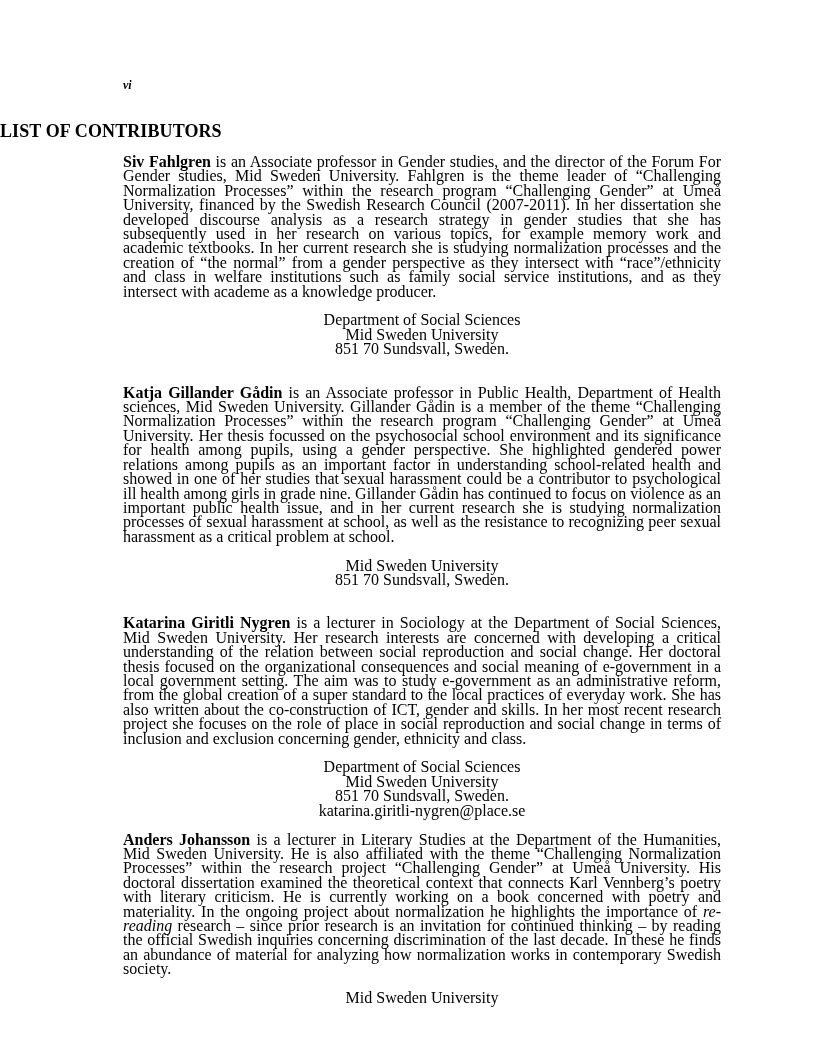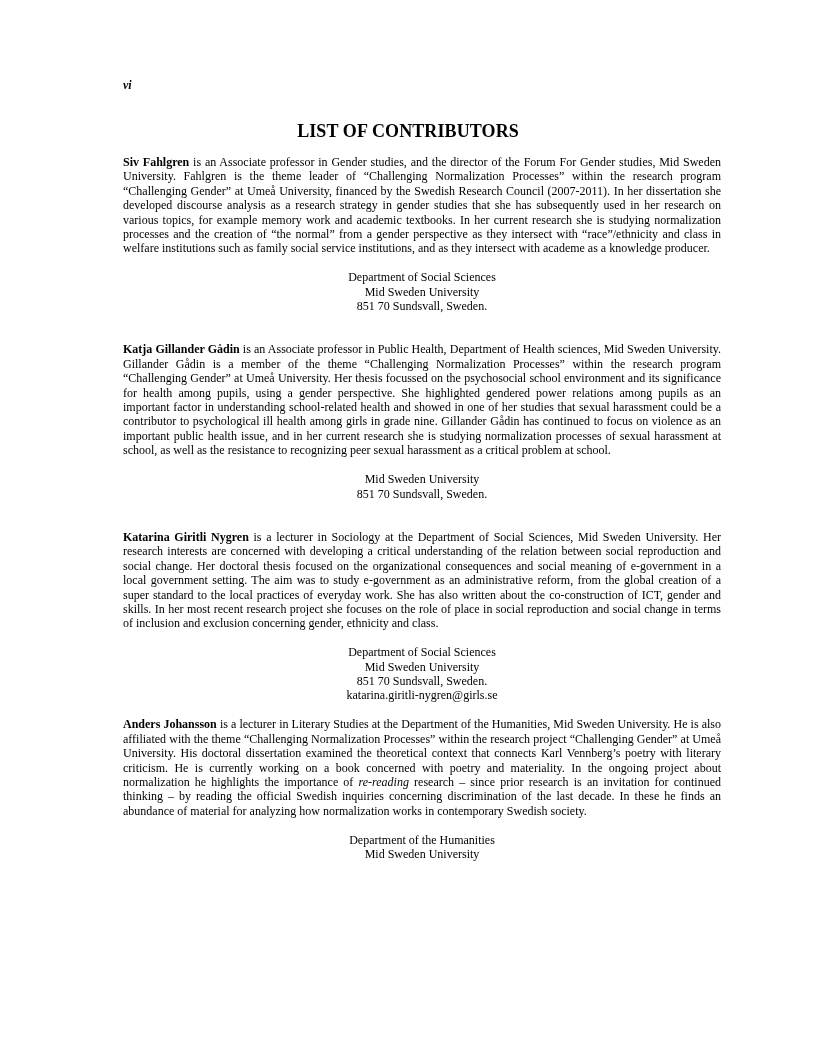--- a/index.html
+++ b/index.html
@@ -1,20 +1,20 @@
 <!DOCTYPE html>
 <html><head>
 <meta charset="utf-8">
 <style>
   html, body { margin: 0; padding: 0; background: #ffffff; }
   body { width: 816px; height: 1056px; position: relative; overflow: hidden;
          font-family: "Liberation Serif", "DejaVu Serif", serif; color: #000; }
   .page-num { position: absolute; left: 123px; top: 78px; font-size: 12px; font-weight: bold; font-style: italic; }
-  .title { position: absolute; left: 0; width: 816px; top: 121px; text-align: center; font-size: 18px; font-weight: bold; letter-spacing: 0.1px; }
-  .content { position: absolute; left: 123px; top: 155px; width: 598px; font-size: 12px; line-height: 14.4px; }
+  .title { position: absolute; left: 0; width: 816px; top: 121px; text-align: left; font-size: 18px; font-weight: bold; letter-spacing: 0.1px; }
+  .content { position: absolute; left: 123px; top: 155px; width: 598px; font-size: 16px; line-height: 14.4px; }
   .bio { text-align: justify; margin: 0; }
   .bio b { font-weight: bold; }
   .addr { margin: 14.4px 0 0 0; text-align: center; }
   .addr div { white-space: nowrap; }
   .gap-large { height: 29px; }
   .gap-small { height: 14.6px; }
 </style>
 </head>
 <body>
 
@@ -43,27 +43,26 @@
   </section>
 
   <div class="gap-large"></div>
 
   <section>
     <p class="bio"><b>Katarina Giritli Nygren</b><span> is a lecturer in Sociology at the Department of Social Sciences, Mid Sweden University. Her research interests are concerned with developing a critical understanding of the relation between social reproduction and social change. Her doctoral thesis focused on the organizational consequences and social meaning of e-government in a local government setting. The aim was to study e-government as an administrative reform, from the global creation of a super standard to the local practices of everyday work. She has also written about the co-construction of ICT, gender and skills. In her most recent research project she focuses on the role of place in social reproduction and social change in terms of inclusion and exclusion concerning gender, ethnicity and class.</span><i></i><span></span></p>
     <div class="addr">
       <div>Department of Social Sciences</div>
       <div>Mid Sweden University</div>
       <div>851 70 Sundsvall, Sweden.</div>
-      <div>katarina.giritli-nygren@girls.se</div>
+      <div>katarina.giritli-nygren@place.se</div>
     </div>
   </section>
 
   <div class="gap-small"></div>
 
   <section>
     <p class="bio"><b>Anders Johansson</b><span> is a lecturer in Literary Studies at the Department of the Humanities, Mid Sweden University. He is also affiliated with the theme “Challenging Normalization Processes” within the research project “Challenging Gender” at Umeå University. His doctoral dissertation examined the theoretical context that connects Karl Vennberg’s poetry with literary criticism. He is currently working on a book concerned with poetry and materiality. In the ongoing project about normalization he highlights the importance of </span><i>re-reading</i><span> research – since prior research is an invitation for continued thinking – by reading the official Swedish inquiries concerning discrimination of the last decade. In these he finds an abundance of material for analyzing how normalization works in contemporary Swedish society.</span></p>
     <div class="addr">
-      <div>Department of the Humanities</div>
       <div>Mid Sweden University</div>
     </div>
   </section>
 
 </div>
 
 </body></html>

